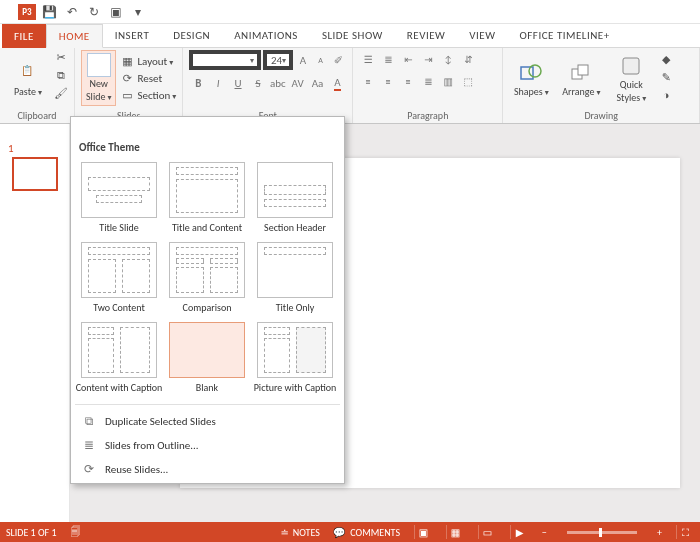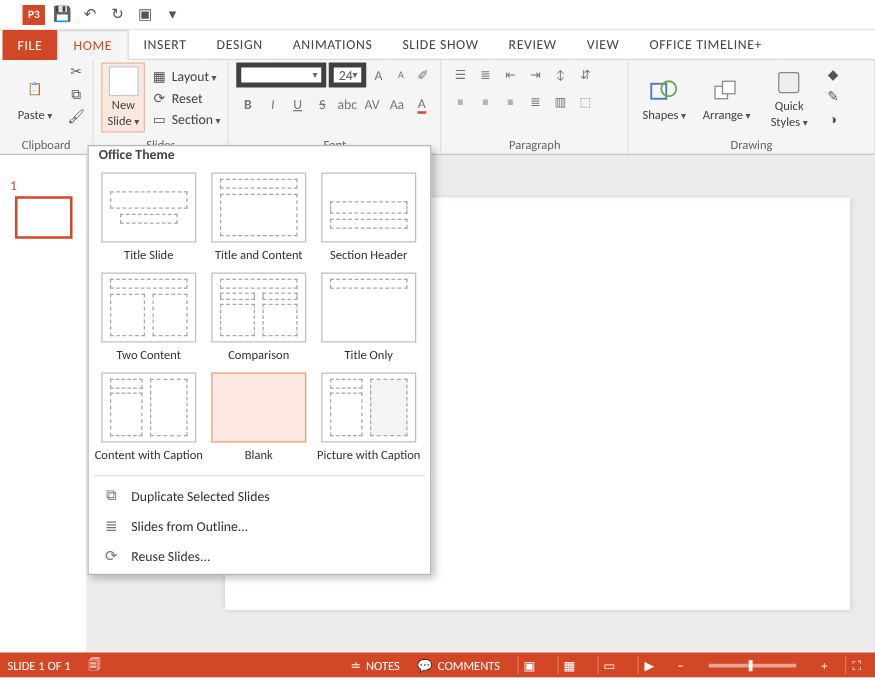--- a/index.html
+++ b/index.html
@@ -35,21 +35,21 @@
   .font-combo { border:4px solid #404040; background:#fff; height:20px; font-size:11px; color:#555; display:flex; align-items:center; padding: 0 14px 0 4px; position:relative;}
   .font-combo::after { content:"▾"; position:absolute; right:3px; font-size:8px; color:#666;}
   .toolrow { display:flex; gap:2px; align-items:center;}
   .tbtn { width:18px; height:18px; display:flex; align-items:center; justify-content:center; color:#777; font-size:11px;}
   .tbtn.u { text-decoration: underline;}
   .tbtn.s { text-decoration: line-through;}
   .para-icons .tbtn { font-size:10px;}
   .shape-box { width:24px; height:24px; display:flex; align-items:center; justify-content:center;}
 
   
-  .gallery { position:absolute; top:116px; left:70px; width:275px; background:#fff; border:1px solid #b8b8b8; box-shadow: 3px 3px 6px rgba(0,0,0,0.25); z-index:50; padding: 0 4px 2px 4px;}
+  .gallery { position:absolute; top:116px; left:70px; width:275px; background:#fff; border:1px solid #b8b8b8; box-shadow: 3px 3px 6px rgba(0,0,0,0.25); z-index:50; padding: 24px 4px 2px 4px;}
   .gallery-title { font-size:11px; color:#444; padding: 0 4px 6px 4px; font-weight:bold;}
   .gallery-grid { display:flex; flex-wrap:wrap; gap: 0px;}
   .layout-cell { width: 88px; display:flex; flex-direction:column; align-items:center; font-size:10px; color:#333; padding:2px 0 6px 0;}
   .layout-cell.selected .thumb{ border:1px solid #e89c78; background:#fde9e2;}
   .thumb { width:76px; height:56px; border:1px solid #bfbfbf; background:#fff; position:relative; margin-bottom:3px;}
   .thumb .ph { position:absolute; border:1px dashed #a8a8a8; background:#fff;}
   .gallery-sep { border-top:1px solid #e0e0e0; margin: 4px 0;}
   .gallery-item { display:flex; align-items:center; gap:8px; padding: 4px 6px; font-size:11px; color:#333;}
   .gallery-item .icn{ width:16px; height:16px; display:flex; align-items:center; justify-content:center; color:#777; font-size:12px;}
 

